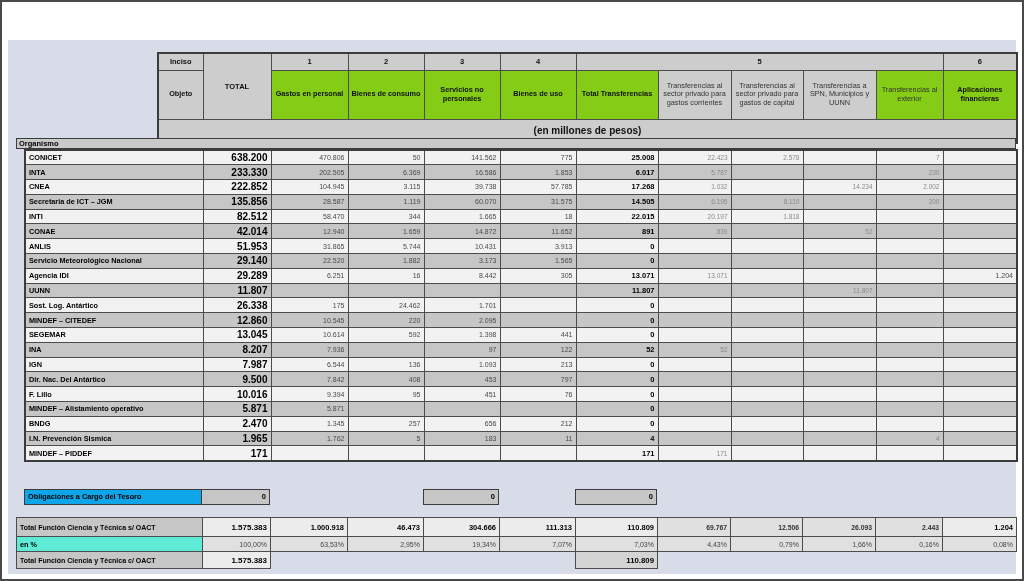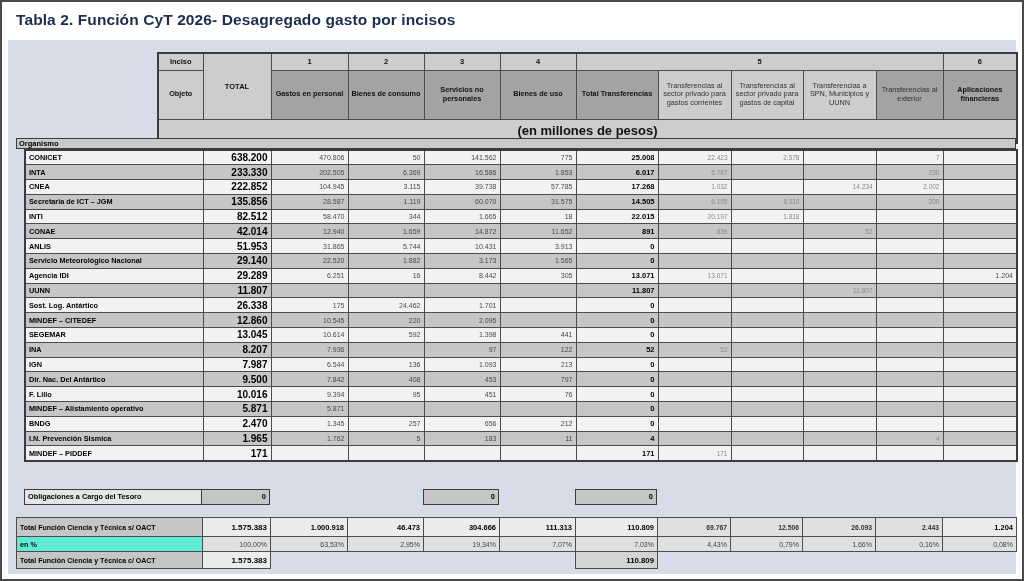--- a/index.html
+++ b/index.html
@@ -12,23 +12,23 @@
                 color:#1c2d4f; letter-spacing:0.1px; }
 
   table { border-collapse:collapse; table-layout:fixed; position:absolute; }
   th, td { border:1px solid #4c4c4c; overflow:hidden; white-space:nowrap; }
 
   
   .hdr { left:155px; top:50px; width:859px; border:2px solid #3c3c3c; }
   .hdr th, .hdr td { font-weight:bold; color:#111; text-align:center; vertical-align:middle; }
   .hdr .r1 th { height:17px; font-size:7.5px; }
   .hdr .r2 th { height:49px; font-size:7.3px; white-space:normal; line-height:1.15; padding:1px 2px; }
-  .hdr .r3 td { height:24px; font-size:13px;text-align:center; }
+  .hdr .r3 td { height:24px; font-size:10px;text-align:center; }
   .hdr .g { background:#cdcdcd; }
-  .hdr .w { background:#a3a3a3; }
+  .hdr .w { background:#84cc16; }
   .hdr .sub { font-size:6px; font-weight:normal; color:#333; }
   .hdr .total-cell { font-size:8px; }
 
   
   .org-band { position:absolute; left:14px; top:136px; width:1000px; height:11px;
               background:#c9c9c9; border:1px solid #3c3c3c; font-size:7.5px; font-weight:bold;
               color:#000; line-height:9px; padding-left:2px; }
 
   
   .body-t { left:22px; top:147px; width:992px; border:2px solid #3c3c3c; background:#f2f2f2; }
@@ -36,21 +36,21 @@
   .body-t tr.dark td { background:#c6c6c6; }
   .body-t td { background:#f2f2f2; padding:0 3px; vertical-align:middle; }
   td.c-label { font-size:7.3px; font-weight:bold; color:#000; text-align:left;margin-top:37px; }
   td.c-total { font-size:10px; font-weight:bold; color:#000; text-align:right; }
   td.c-num   { font-size:7px;   color:#4a4a4a; text-align:right; }
   td.c-transf{ font-size:7.5px; font-weight:bold; color:#000; text-align:right; }
   td.c-sub   { font-size:6.5px; color:#8a8a8a; text-align:right; }
 
   
   .oblig { position:absolute; top:487px; height:16px; display:flex; }
-  .oblig-label { width:178px; background:#e5e5e5; border:1px solid #3c3c3c; font-size:7.3px;
+  .oblig-label { width:178px; background:#0ea5e9; border:1px solid #3c3c3c; font-size:7.3px;
                  font-weight:bold; color:#000; line-height:14px; padding-left:3px; }
   .oblig-val { background:#c6c6c6; border:1px solid #3c3c3c; border-left:none; font-size:7.5px;
                font-weight:bold; color:#000; text-align:right; line-height:14px; padding:0 3px; }
   .oblig-box { position:absolute; top:487px; height:16px; background:#c6c6c6;
                border:1px solid #3c3c3c; font-size:7.5px; font-weight:bold; color:#000;
                text-align:right; line-height:14px; padding:0 3px; }
 
   
   .tot-t { left:14px; top:515px; width:1000px; }
   .tot-t td { padding:0 3px; vertical-align:middle; }
@@ -66,21 +66,20 @@
   td.ghost   { border:none; background:transparent; }
   td.t-last-total { background:#ececec; font-size:8px; font-weight:bold; color:#000; text-align:right; }
   td.t-last-transf{ background:#d4d4d4; font-size:7.8px; font-weight:bold; color:#000; text-align:right; }
 </style>
 </head>
 <body>
 
 <div class="frame">
   <div class="panel"></div>
 
-  <div class="page-title">Tabla 2. Función CyT 2026- Desagregado gasto por incisos</div>
 
   <table class="hdr">
     <colgroup>
       <col style="width:45px">
         <col style="width:68px">
         <col style="width:77px">
         <col style="width:76px">
       <col style="width:76px">
         <col style="width:76px">
         <col style="width:82px">

